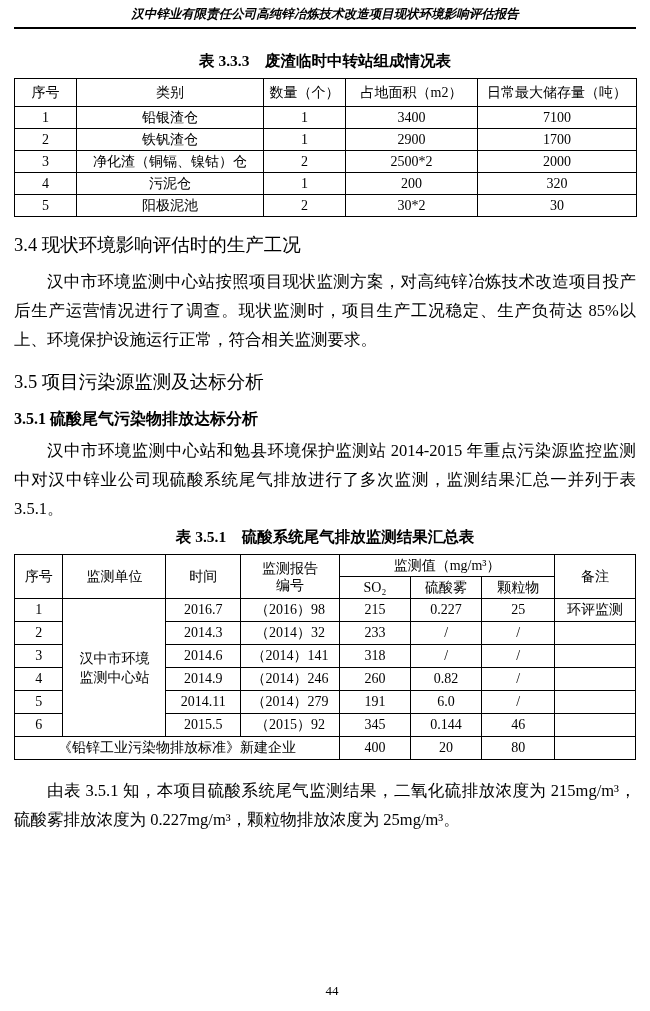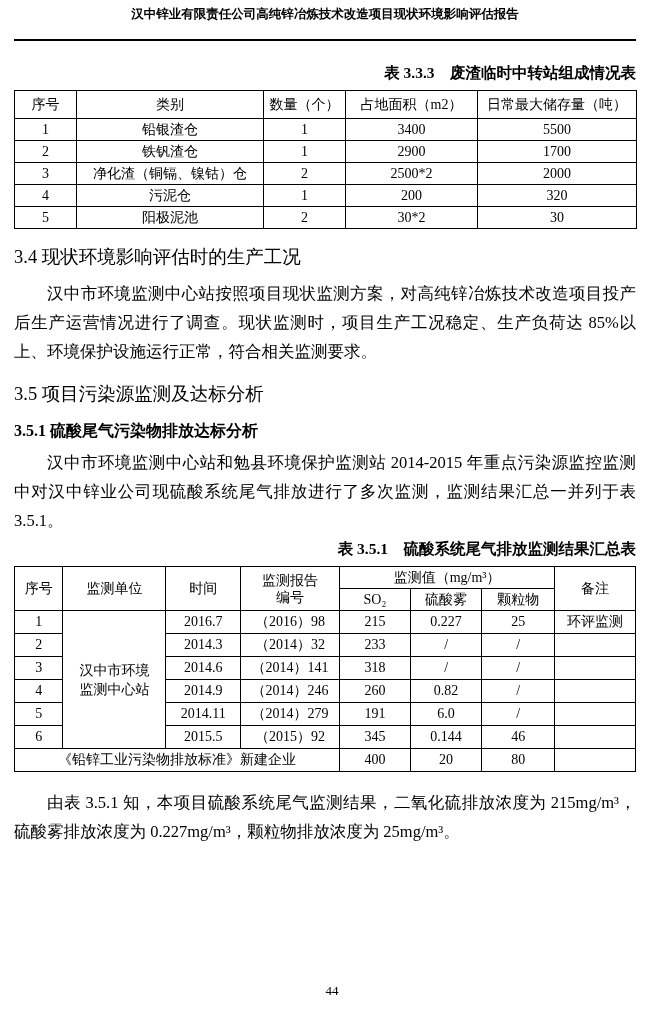--- a/index.html
+++ b/index.html
@@ -6,25 +6,26 @@
   html,body { background:#e8e8e8; }
   .page {
     width:650px; height:1011px; margin:0 auto; background:#ffffff;
     position:relative; overflow:hidden;
     font-family:"Liberation Serif","DejaVu Serif",serif;
     color:#000;
   }
   .content { padding:0 14px; }
   .doc-header {
     text-align:center; font-size:12.5px; font-weight:bold;
-    padding-top:6px; padding-bottom:16px;
+    padding-top:6px; padding-bottom:4px;
     border-bottom:2px solid #000;
+    font-style:italic;
   }
   .table-caption {
-    text-align:right; font-size:15.5px; font-weight:bold;
+    text-align:center; font-size:15.5px; font-weight:bold;
     margin-top:22px; margin-bottom:6px;
   }
   .table-caption.second { margin-top:0; margin-bottom:6px; }
   table {
     width:622px; border-collapse:collapse; table-layout:fixed;
     font-size:14px;
     border-radius:9px;
   }
   th, td {
     border:1px solid #000; text-align:center; vertical-align:middle;
@@ -83,21 +84,21 @@
           <th>占地面积（m2）</th>
           <th>日常最大储存量（吨）</th>
         </tr>
       </thead>
       <tbody>
         <tr>
           <td>1</td>
           <td>铅银渣仓</td>
           <td>1</td>
           <td>3400</td>
-          <td>5500</td>
+          <td>7100</td>
         </tr>
         <tr>
           <td>2</td>
           <td>铁钒渣仓</td>
           <td>1</td>
           <td>2900</td>
           <td>1700</td>
         </tr>
         <tr>
           <td>3</td>

